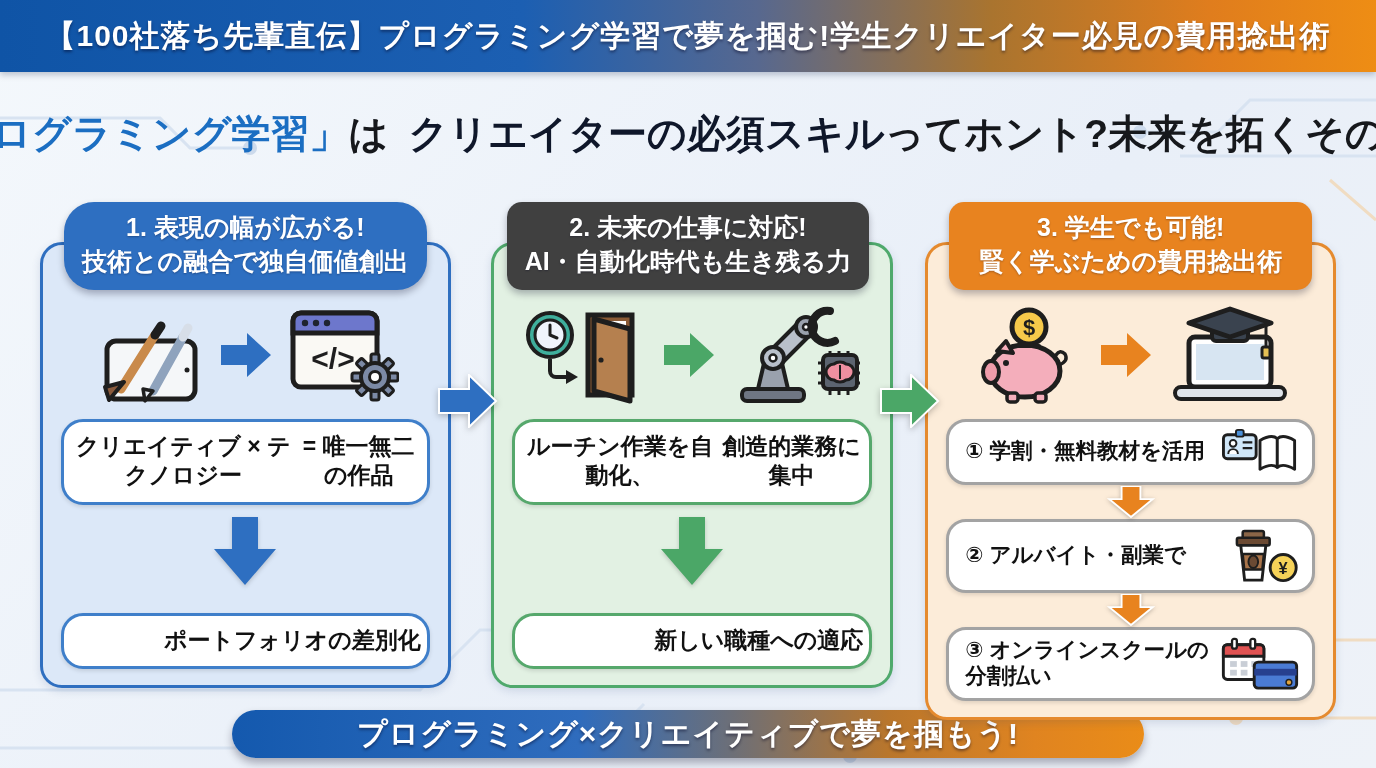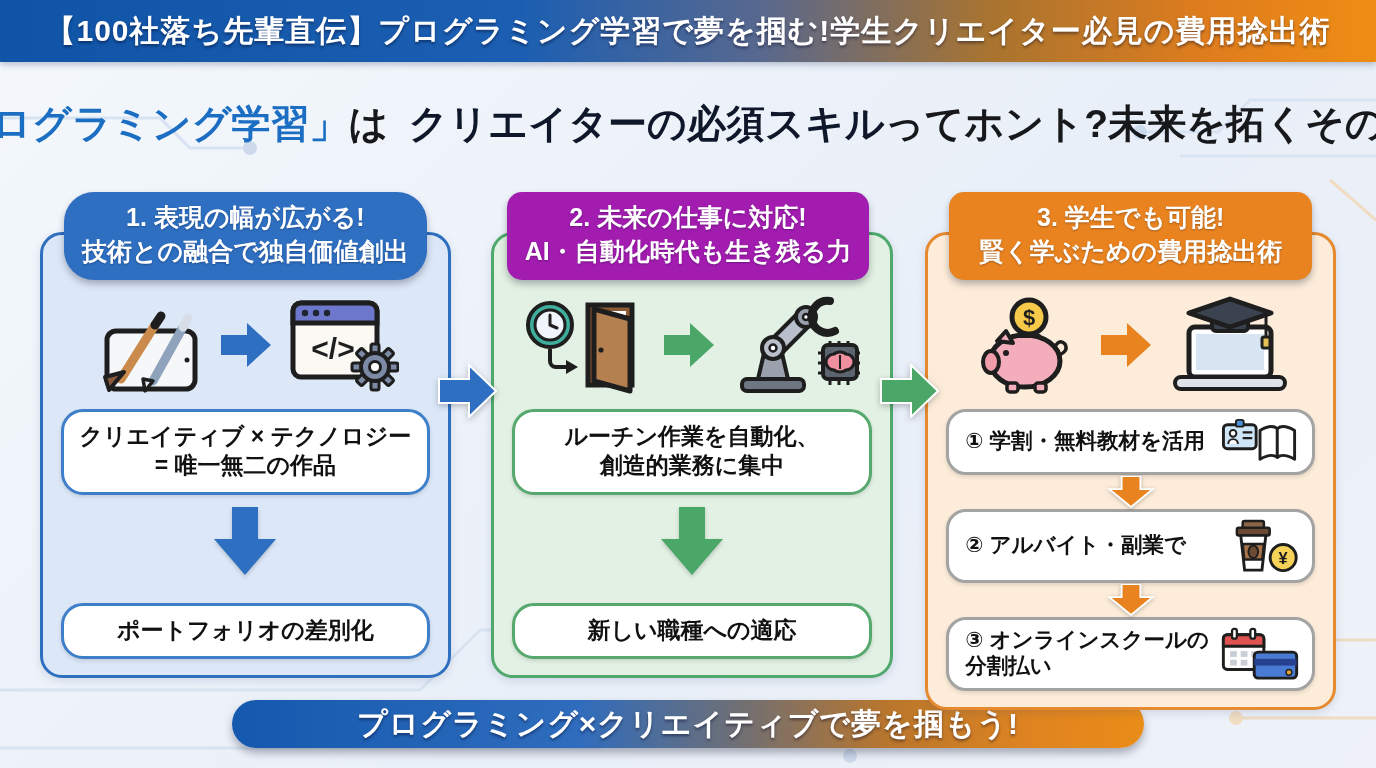--- a/index.html
+++ b/index.html
@@ -8,21 +8,21 @@
     font-family: "Liberation Sans", "DejaVu Sans", sans-serif;
     background: linear-gradient(135deg,#f4f8fc 0%,#e9eff8 60%,#eef2f8 100%);
     overflow: hidden;
     position: relative;
   }
   .bg-circuit { position:absolute; inset:0; z-index:0; }
   .layer { position:relative; z-index:1; }
 
   
   .top-banner {
-    height:62px;
+    height:72px;
     background: linear-gradient(90deg,#0f54a6 0%,#1c5fb2 38%,#57688f 55%,#a9742f 72%,#e07d1d 88%,#ee8d14 100%);
     display:flex; align-items:center; justify-content:center;
     box-shadow: 0 3px 6px rgba(20,40,80,.25);
   }
   .top-banner span {
     color:#fff; font-size:30px; font-weight:800; letter-spacing:1px;
     text-shadow: 0 2px 3px rgba(0,0,30,.45);
     white-space:nowrap;
   }
 
@@ -49,30 +49,30 @@
     text-shadow:0 1px 2px rgba(0,0,30,.3);
   }
   .col-panel {
     flex:1; margin-top:-48px; border-radius:22px; border:3px solid;
     padding:56px 18px 16px;
     display:flex; flex-direction:column; align-items:center;
     box-shadow:0 3px 8px rgba(40,70,120,.15);
   }
   .col-blue  .col-header { background:#2e6fc1;border-radius:30px; }
   .col-blue  .col-panel  { background:#dce8f8; border-color:#2f6fc0; }
-  .col-green .col-header { background:#a21caf; }
+  .col-green .col-header { background:#404040; }
   .col-green .col-panel  { background:#e2f1e3; border-color:#4fa96c;margin-left:8px; }
   .col-orange .col-header{ background:#e8831f; }
   .col-orange .col-panel { background:#fcecd9; border-color:#e58a2e; }
 
   .icons-row { height:108px; display:flex; align-items:center; justify-content:center; gap:14px; margin-bottom:10px; }
 
   .info-box {
     align-self:stretch; background:#fff; border:3px solid; border-radius:22px;
-    display:flex; flex-direction:column; justify-content:flex-start;
+    display:flex; flex-direction:row; justify-content:flex-end;
     text-align:center; font-size:23px; font-weight:800; line-height:1.3; color:#111;
     padding:10px 6px; box-shadow:0 2px 4px rgba(0,0,0,.12);
   }
   .col-blue  .info-box { border-color:#3f7fca; }
   .col-green .info-box { border-color:#56a86c; }
   .box-bottom { margin-top:auto; min-height:56px; }
   .box-top { min-height:86px; }
   .big-down-arrow { margin:12px 0 0; filter:drop-shadow(0 2px 2px rgba(0,0,0,.18)); }
 
   

